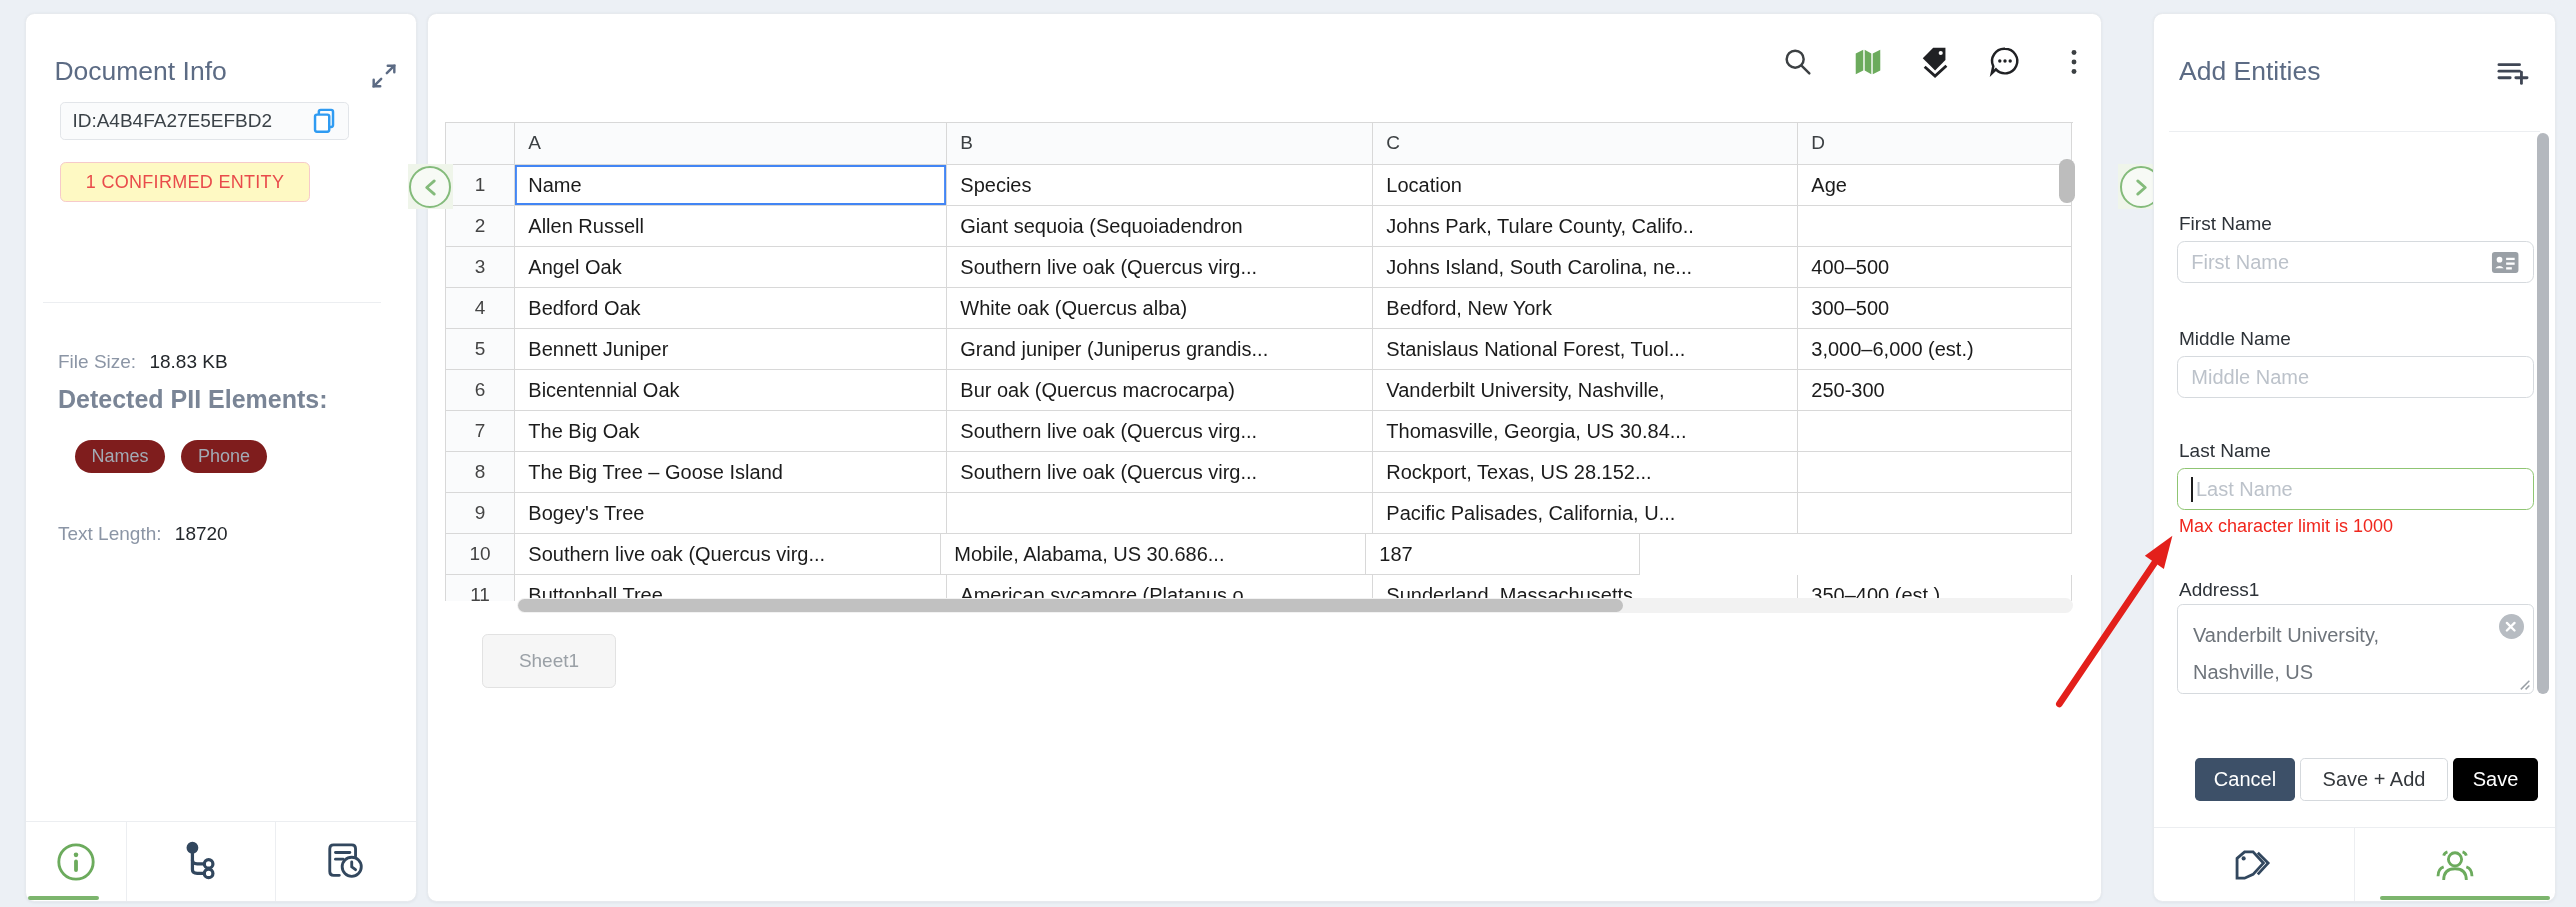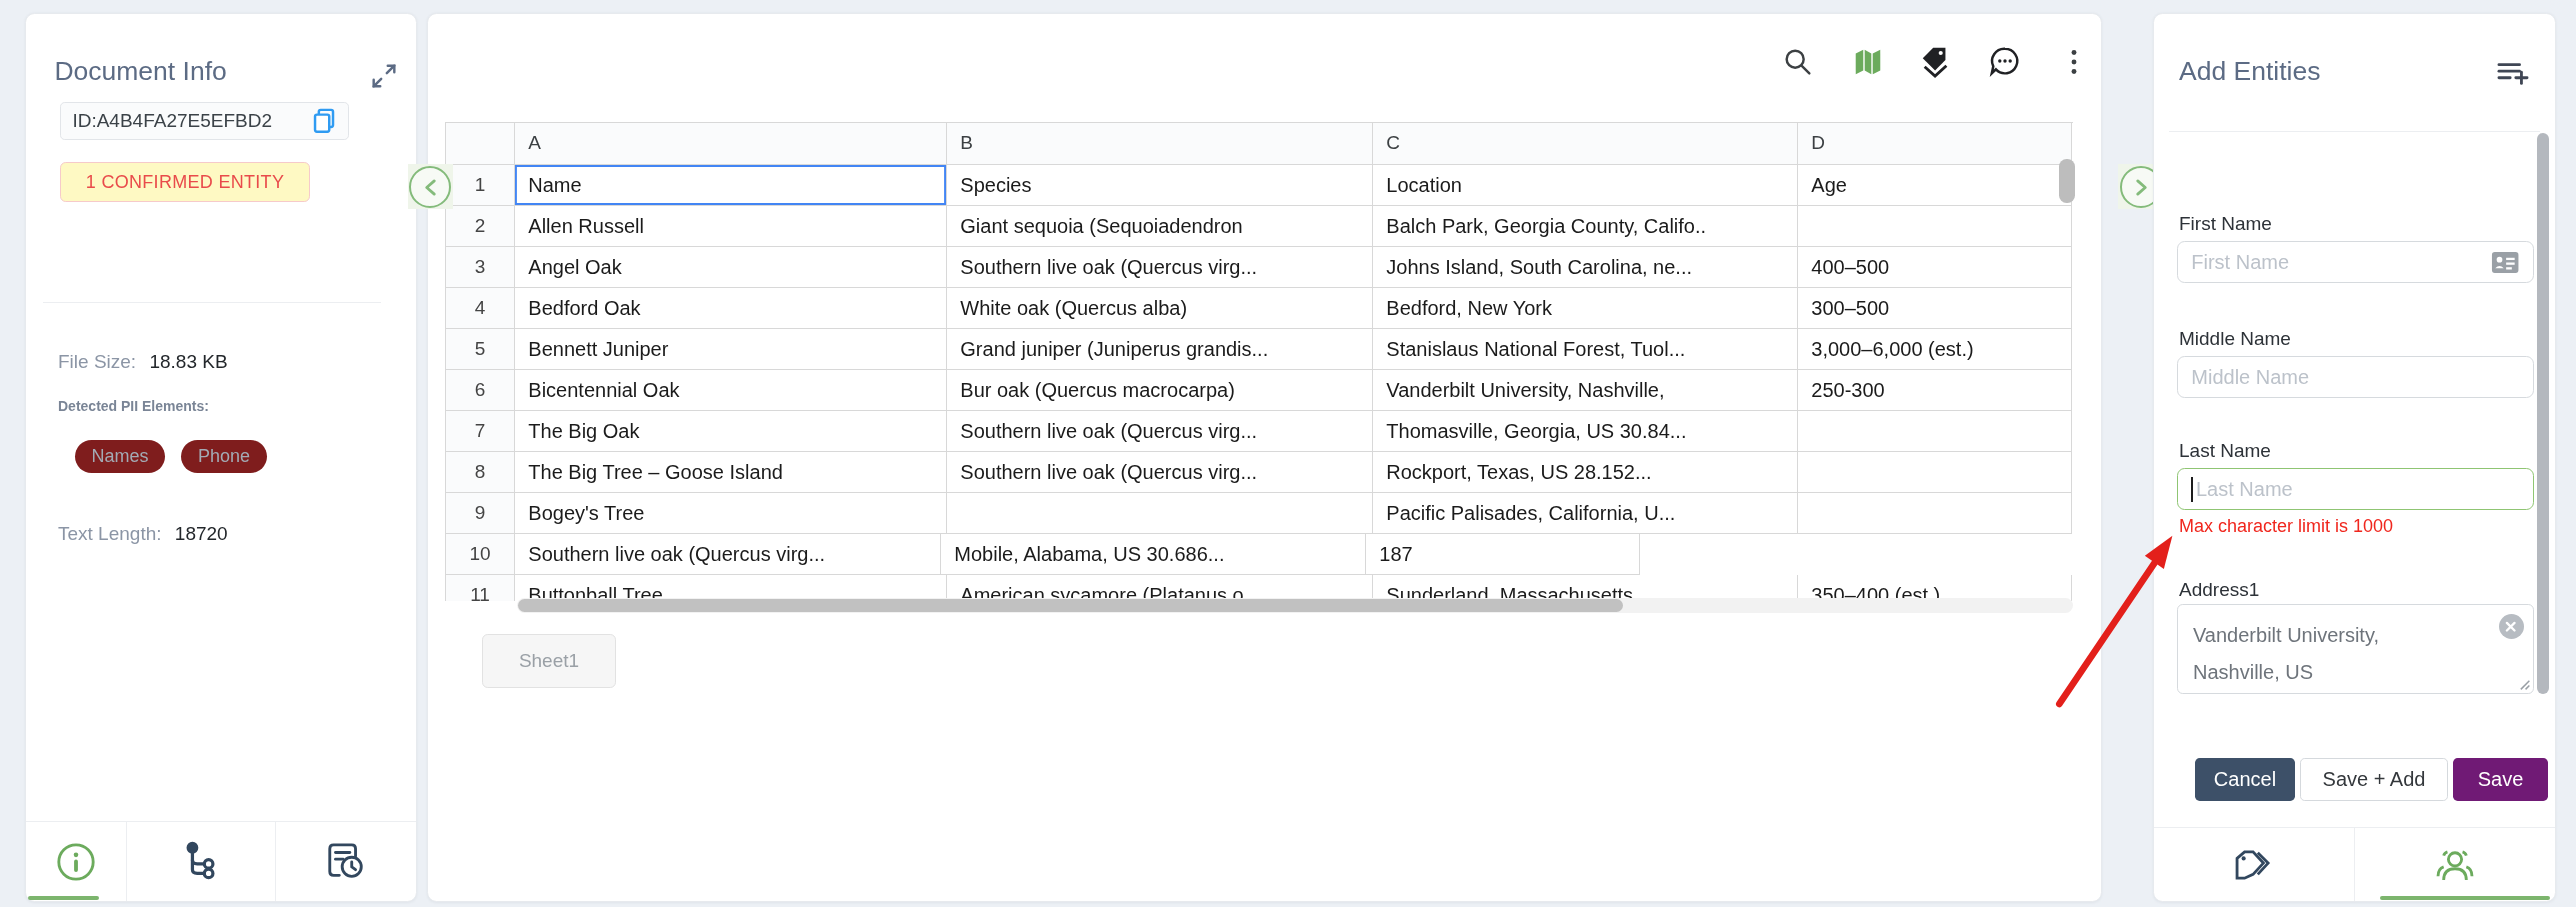--- a/index.html
+++ b/index.html
@@ -9,21 +9,21 @@
   #left-card{left:25px;top:13.3px;width:390px;height:887px;}
   .panel-title{position:absolute;color:#5c6b84;font-size:26.5px;}
   #doc-title{left:28.4px;top:42px;}
   #expand-icon{position:absolute;right:17px;top:47px;width:30px;height:30px;cursor:pointer;}
   #id-chip{position:absolute;left:34px;top:88px;width:289px;height:38px;background:#fafbfc;border:0.9px solid #e2e5e9;border-radius:4.7px;display:flex;align-items:center;justify-content:space-between;padding:0 11.4px;box-sizing:border-box;}
   #id-chip span{font-size:19px;color:#3b4248;}
   #entity-badge{position:absolute;left:34px;top:148px;width:248px;height:38px;background:#fef9c3;border:0.9px solid #f6caca;border-radius:5.7px;color:#e94b4b;font-size:18px;font-weight:500;display:flex;align-items:center;justify-content:center;letter-spacing:0.3px;}
   .lp-divider{position:absolute;left:17px;width:338px;height:0.9px;background:#eceef1;}
   .meta-row{position:absolute;left:32px;font-size:19px;color:#8b95a5;}
   .meta-row b{color:#23272b;font-weight:500;margin-left:13.3px;}
-  #pii-label{position:absolute;left:32px;top:384px;font-size:14px;font-weight:600;color:#7a8596;}
+  #pii-label{position:absolute;left:32px;top:371px;font-size:25px;font-weight:600;color:#7a8596;}
   .pill{position:absolute;top:426px;height:33px;background:#7f1d1d;border-radius:17px;color:#a3aab4;font-size:18px;display:flex;align-items:center;justify-content:center;}
   #pill-names{left:49px;width:90px;}
   #pill-phone{left:155px;width:86px;}
   .tabbar{position:absolute;left:0;right:0;bottom:0;border-top:0.9px solid #eceef1;display:flex;}
   #left-tabbar{height:79px;}
   .tabcell{position:relative;display:flex;align-items:center;justify-content:center;flex:1;cursor:pointer;}
   .tabcell + .tabcell{border-left:0.9px solid #eceef1;}
   #left-tabbar .tabcell:nth-child(1){flex:0 0 100px;}
   #left-tabbar .tabcell:nth-child(2){flex:0 0 148px;}
   .active-bar{position:absolute;height:4.7px;background:#7cb56d;border-radius:2.8px;bottom:0.9px;}
@@ -56,21 +56,21 @@
   .tinput{position:absolute;left:23px;width:357px;height:42px;border:0.9px solid #d6dade;border-radius:7.6px;box-sizing:border-box;background:#fff;display:flex;align-items:center;padding:0 13.3px;font-size:20px;color:#bcc2ca;}
   #last-input{border:1.9px solid #8fc573;}
   .caret{width:1.9px;height:25.6px;background:#1d1d1d;margin-right:2.8px;}
   #ln-error{position:absolute;left:25px;top:502px;font-size:18px;color:#f0261d;}
   #addr-box{position:absolute;left:23px;top:590px;width:357px;height:90px;border:0.9px solid #d6dade;border-radius:5.7px;box-sizing:border-box;background:#fff;padding:11.4px 45px 0 15px;font-size:20px;color:#6e747b;line-height:37px;}
   #addr-clear{position:absolute;right:9.5px;top:8.5px;width:25px;height:25px;border-radius:50%;background:#b7bcc2;display:flex;align-items:center;justify-content:center;cursor:pointer;}
   #addr-resize{position:absolute;right:2.8px;bottom:2.8px;width:13.3px;height:13.3px;}
   .btn{position:absolute;top:744px;height:43px;border-radius:4.7px;font-size:20px;display:flex;align-items:center;justify-content:center;cursor:pointer;box-sizing:border-box;}
   #btn-cancel{left:41px;width:100px;background:#3d5068;color:#fff;}
   #btn-saveadd{left:146px;width:148px;background:#fff;border:0.9px solid #d5d9dd;color:#34383c;}
-  #btn-save{left:299px;width:95px;background:#701a75;color:#fff;}
+  #btn-save{left:299px;width:85px;background:#000000;color:#fff;}
   #right-tabbar{height:73px;}
   #right-active-bar{left:226px;width:170px;}
   
   #red-arrow{position:absolute;left:2028px;top:512px;width:171px;height:209px;pointer-events:none;}
 </style>
 </head>
 <body>
 
 <div id="left-card" class="card">
   <div id="doc-title" class="panel-title">Document Info</div>
@@ -189,21 +189,21 @@
         <div class="numcell">1</div>
         <div class="cell selected" style="width: 432px; flex: 0 0 432px;">Name</div>
         <div class="cell" style="width: 426px; flex: 0 0 426px;">Species</div>
         <div class="cell" style="width: 425px; flex: 0 0 425px;">Location</div>
         <div class="cell" style="width: 274px; flex: 0 0 274px;">Age</div>
       </div>
       <div class="sheet-row">
         <div class="numcell">2</div>
         <div class="cell" style="width: 432px; flex: 0 0 432px;">Allen Russell</div>
         <div class="cell" style="width: 426px; flex: 0 0 426px;">Giant sequoia (Sequoiadendron</div>
-        <div class="cell" style="width: 425px; flex: 0 0 425px;">Balch Park, Georgia County, Califo..</div>
+        <div class="cell" style="width: 425px; flex: 0 0 425px;">Johns Park, Tulare County, Califo..</div>
         <div class="cell" style="width: 274px; flex: 0 0 274px;"></div>
       </div>
       <div class="sheet-row">
         <div class="numcell">3</div>
         <div class="cell" style="width: 432px; flex: 0 0 432px;">Angel Oak</div>
         <div class="cell" style="width: 426px; flex: 0 0 426px;">Southern live oak (Quercus virg...</div>
         <div class="cell" style="width: 425px; flex: 0 0 425px;">Johns Island, South Carolina, ne...</div>
         <div class="cell" style="width: 274px; flex: 0 0 274px;">400–500</div>
       </div>
       <div class="sheet-row">

